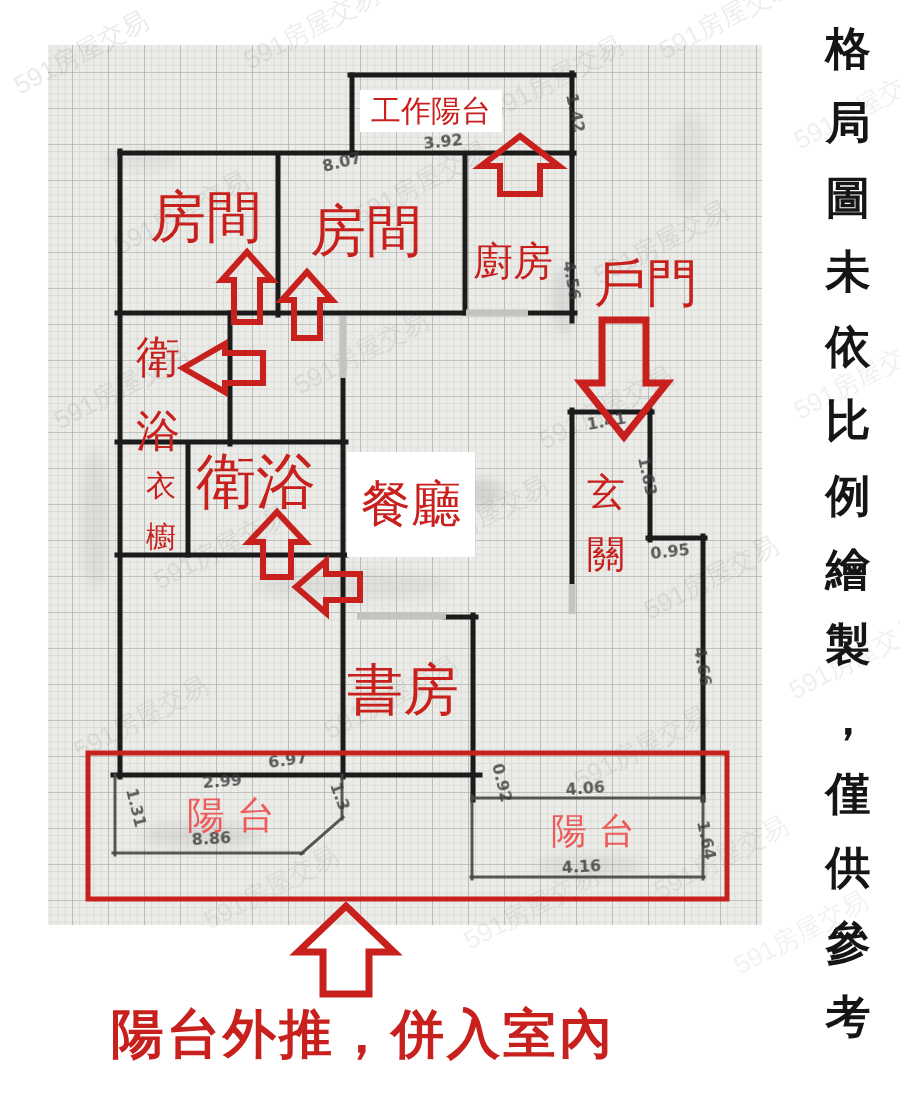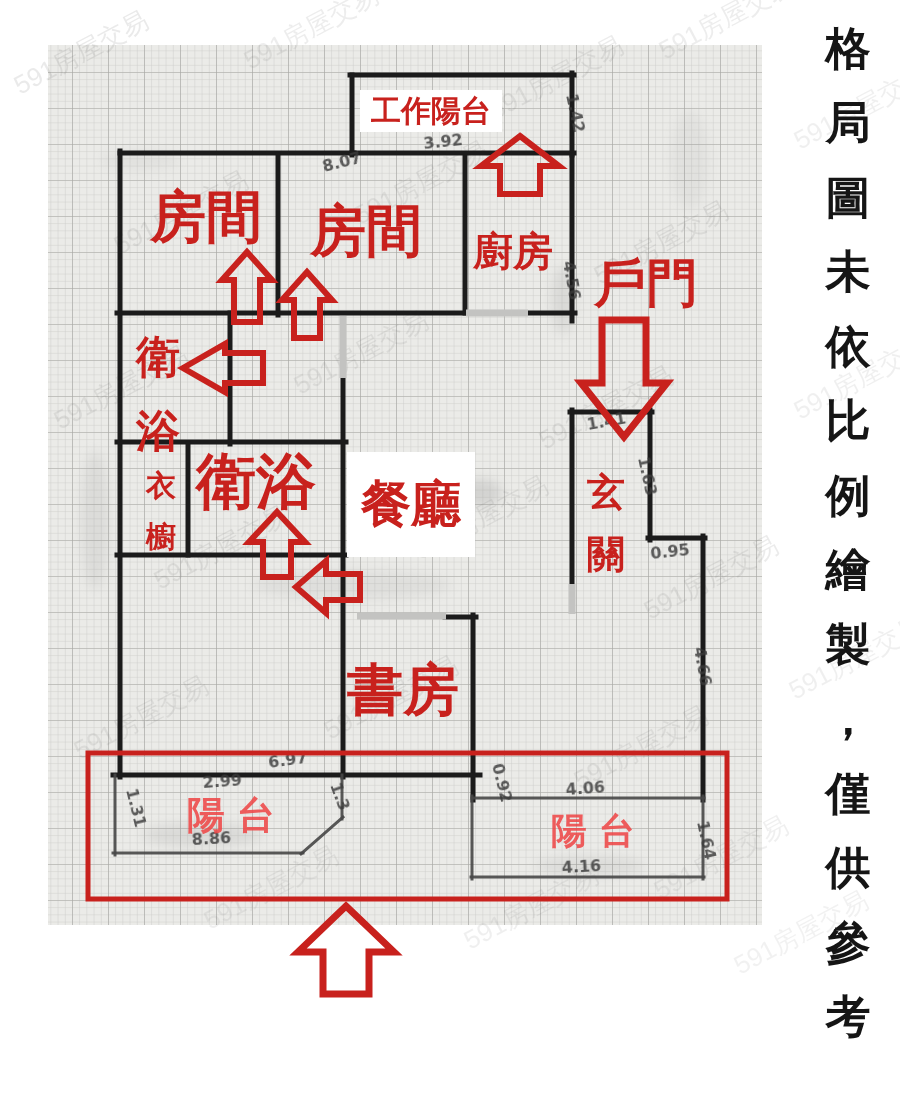--- a/index.html
+++ b/index.html
@@ -1,20 +1,20 @@
 <!DOCTYPE html>
 <html><head>
 <meta charset="utf-8">
 <style>
   html,body{margin:0;padding:0;background:#ffffff;}
   body{width:900px;height:1093px;overflow:hidden;font-family:"Liberation Sans",sans-serif;}
   .stage{position:relative;width:900px;height:1093px;background:#fff;}
   #plan-svg{position:absolute;left:0;top:0;z-index:1;}
   #labels{position:absolute;left:0;top:0;width:900px;height:1093px;z-index:3;pointer-events:none;}
-  .lbl{position:absolute;font-weight:700;line-height:1.05;white-space:pre-line;color:#c8211d;}
+  .lbl{position:absolute;font-weight:400;line-height:1.05;white-space:pre-line;color:#c8211d;}
   .lbl.bg{background:#ffffff;}
   .lbl.hand{color:#ef4444;filter:blur(.7px);opacity:.85;letter-spacing:12px;}
   .side-note{position:absolute;color:#151515;font-weight:600;text-align:center;white-space:pre-line;z-index:3;}
   .bottom-note{position:absolute;font-weight:700;color:#c8211d;white-space:nowrap;z-index:3;}
 </style>
 </head>
 <body>
 
 <div class="stage">
   <svg id="plan-svg" width="900" height="1093" viewBox="0 0 900 1093">
@@ -141,21 +141,21 @@
         <path d="M277 512 L305 542 L291 542 L291 577 L263 577 L263 542 L249 542 Z" fill="none" stroke="#c8211d" stroke-width="6" stroke-linejoin="miter"></path>
         <path d="M296 587 L326 561 L326 574 L360 574 L360 600 L326 600 L326 613 Z" fill="none" stroke="#c8211d" stroke-width="6" stroke-linejoin="miter"></path>
         <path d="M346 906 L394 952 L369 952 L369 994 L323 994 L323 952 L298 952 Z" fill="none" stroke="#c8211d" stroke-width="7" stroke-linejoin="miter"></path>
       </g>
   </svg>
 
   <div id="labels">
       <div class="lbl bg" style="left: 360px; top: 90px; font-size: 30px; padding: 5px 11px;">工作陽台</div>
       <div class="lbl" style="left: 150px; top: 188px; font-size: 56px;">房間</div>
       <div class="lbl" style="left: 310px; top: 202px; font-size: 56px;">房間</div>
-      <div class="lbl" style="left: 473px; top: 230px; font-size: 40px;">廚房</div>
+      <div class="lbl" style="left: 473px; top: 240px; font-size: 40px;">廚房</div>
       <div class="lbl" style="left: 594px; top: 256px; font-size: 52px;">戶門</div>
       <div class="lbl" style="left: 136px; top: 320px; font-size: 44px; line-height: 1.68;">衛
 浴</div>
       <div class="lbl" style="left: 146px; top: 460px; font-size: 30px; line-height: 1.7;">衣
 櫥</div>
       <div class="lbl" style="left: 196px; top: 450px; font-size: 60px;">衛浴</div>
       <div class="lbl bg" style="left: 347px; top: 452px; font-size: 50px; padding: 26px 14px;">餐廳</div>
       <div class="lbl" style="left: 587px; top: 462px; font-size: 38px; line-height: 1.62;">玄
 關</div>
       <div class="lbl" style="left: 347px; top: 661px; font-size: 56px;">書房</div>
@@ -171,13 +171,14 @@
 比
 例
 繪
 製
 ，
 僅
 供
 參
 考</div>
 
+  <div class="bottom-note" style="left:111px;top:999px;font-size:53px;letter-spacing:3px;">陽台外推，併入室內</div>
 </div>
 
 </body></html>

